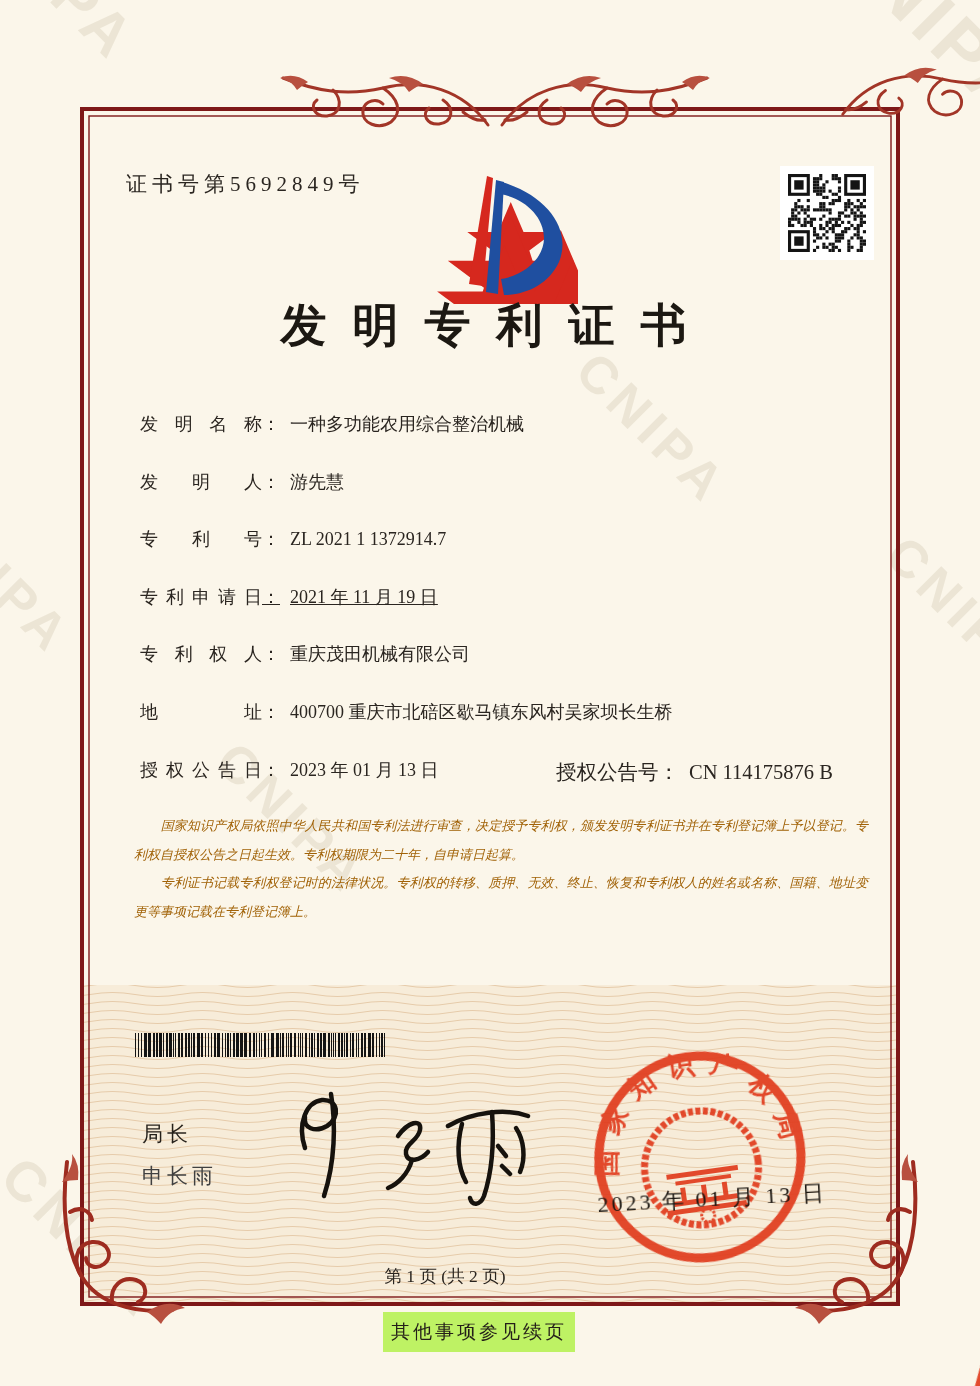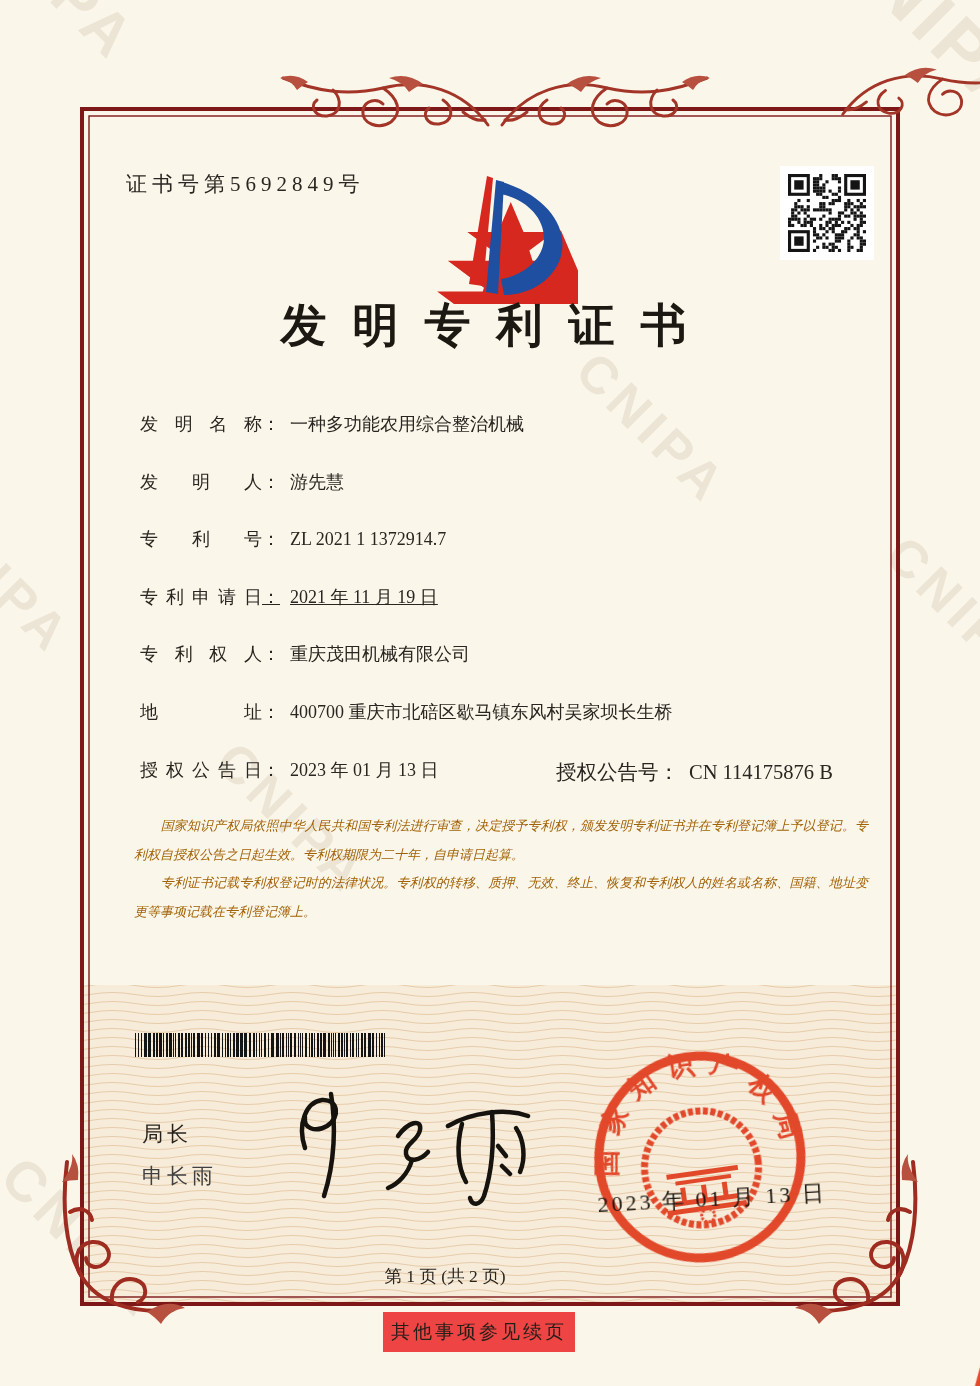--- a/index.html
+++ b/index.html
@@ -16,21 +16,21 @@
   .frow{position:absolute;left:140px;font-size:18px;color:#2a2520;white-space:nowrap;}
   .flabel{display:inline-block;width:122px;text-align:justify;text-align-last:justify;vertical-align:bottom;}
   .fcolon{margin-right:10px;}
   .grant-no{position:absolute;left:508px;top:758px;font-size:20.5px;color:#2a2520;white-space:nowrap;margin-left:48px;}
   .bodytext{position:absolute;left:134px;top:812px;width:734px;font-size:13px;line-height:28.5px;
             text-align:justify;color:#a16207;font-style:italic;}
   .bodytext p{margin:0;text-indent:2.05em;}
   .sig-title{position:absolute;left:142px;top:1120px;font-size:21px;letter-spacing:4px;color:#241f19;}
   .sig-name{position:absolute;left:142px;top:1162px;font-size:21px;letter-spacing:4px;color:#404040;}
   .page-info{position:absolute;left:0;top:1264px;width:890px;text-align:center;font-size:17.5px;color:#2a2520;}
-  .note-box{position:absolute;left:383px;top:1312px;width:192px;height:40px;background:#ef4444;
+  .note-box{position:absolute;left:383px;top:1312px;width:192px;height:40px;background:#bef264;
             text-align:center;line-height:40px;font-size:19px;letter-spacing:3px;color:#241f19;}
 </style>
 </head>
 <body>
 
 <div class="page">
 
   <div class="layer">
     <div class="wm" style="left:805px;top:-25px;font-size:74px;">CNIPA</div>
     <div class="wm" style="left:-55px;top:-60px;font-size:60px;">CNIPA</div>

